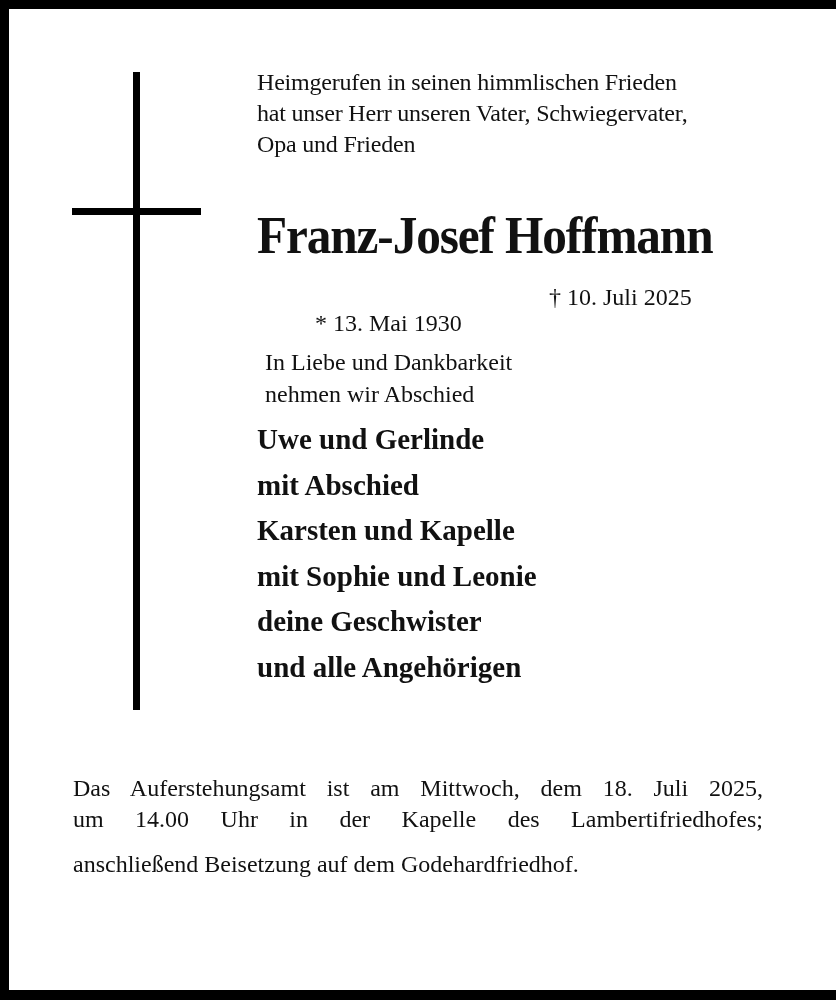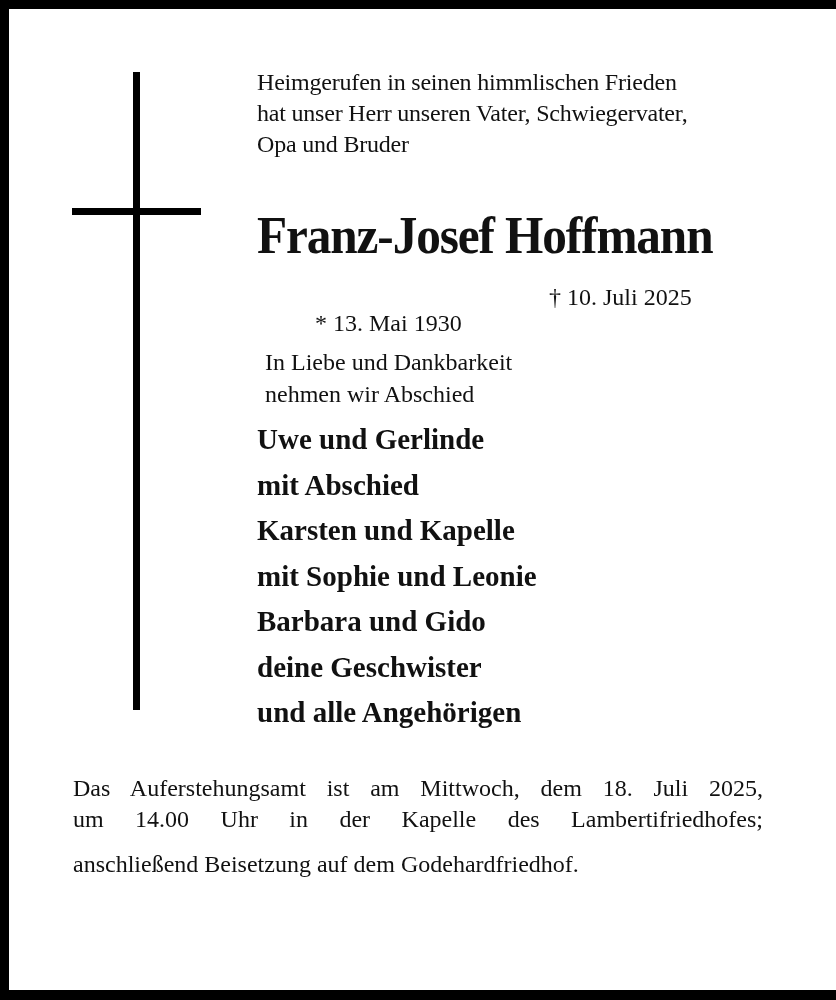--- a/index.html
+++ b/index.html
@@ -34,39 +34,38 @@
 </head>
 <body>
 
 <div class="card">
   <div class="cross-v"></div>
   <div class="cross-h"></div>
 
   <div class="intro">
     <span class="line">Heimgerufen in seinen himmlischen Frieden</span>
     <span class="line">hat unser Herr unseren Vater, Schwiegervater,</span>
-    <span class="line">Opa und Bruder</span>
+    <span class="line">Opa und Frieden</span>
   </div>
 
   <div class="name">Franz-Josef Hoffmann</div>
 
   <div class="dates born">* 13. Mai 1930</div>
   <div class="dates died">† 10. Juli 2025</div>
 
   <div class="farewell">
     <span class="line">In Liebe und Dankbarkeit</span>
     <span class="line">nehmen wir Abschied</span>
   </div>
 
   <div class="family">
     <span class="line">Uwe und Gerlinde</span>
     <span class="line">mit Abschied</span>
     <span class="line">Karsten und Kapelle</span>
     <span class="line">mit Sophie und Leonie</span>
-    <span class="line">Barbara und Gido</span>
     <span class="line">deine Geschwister</span>
     <span class="line">und alle Angehörigen</span>
   </div>
 
   <div class="service">
     <span class="line">Das Auferstehungsamt ist am Mittwoch, dem 18. Juli 2025,</span>
     <span class="line">um 14.00 Uhr in der Kapelle des Lambertifriedhofes;</span>
     <span class="line last">anschließend Beisetzung auf dem Godehardfriedhof.</span>
   </div>
 

